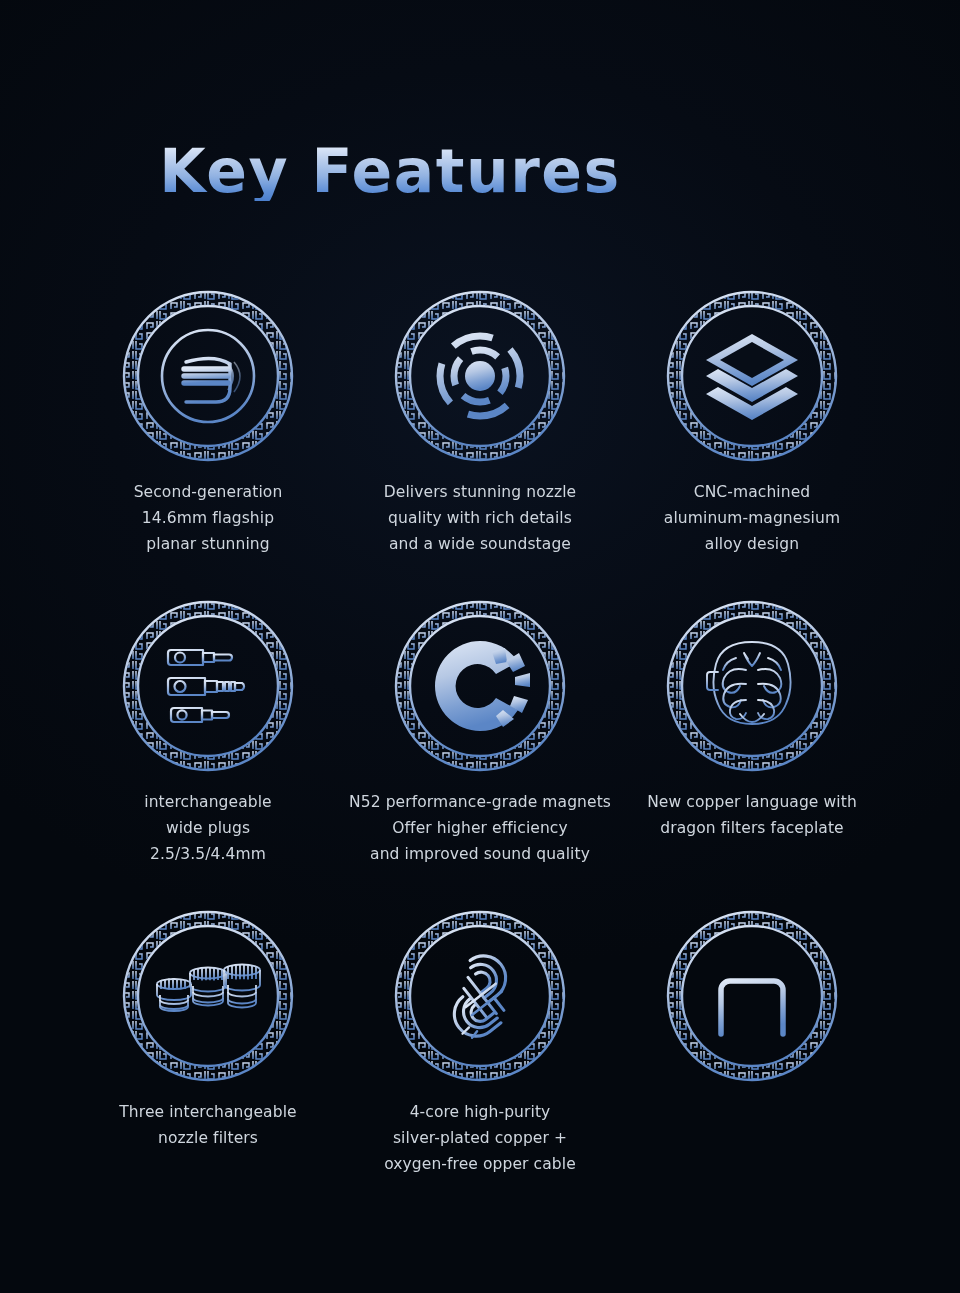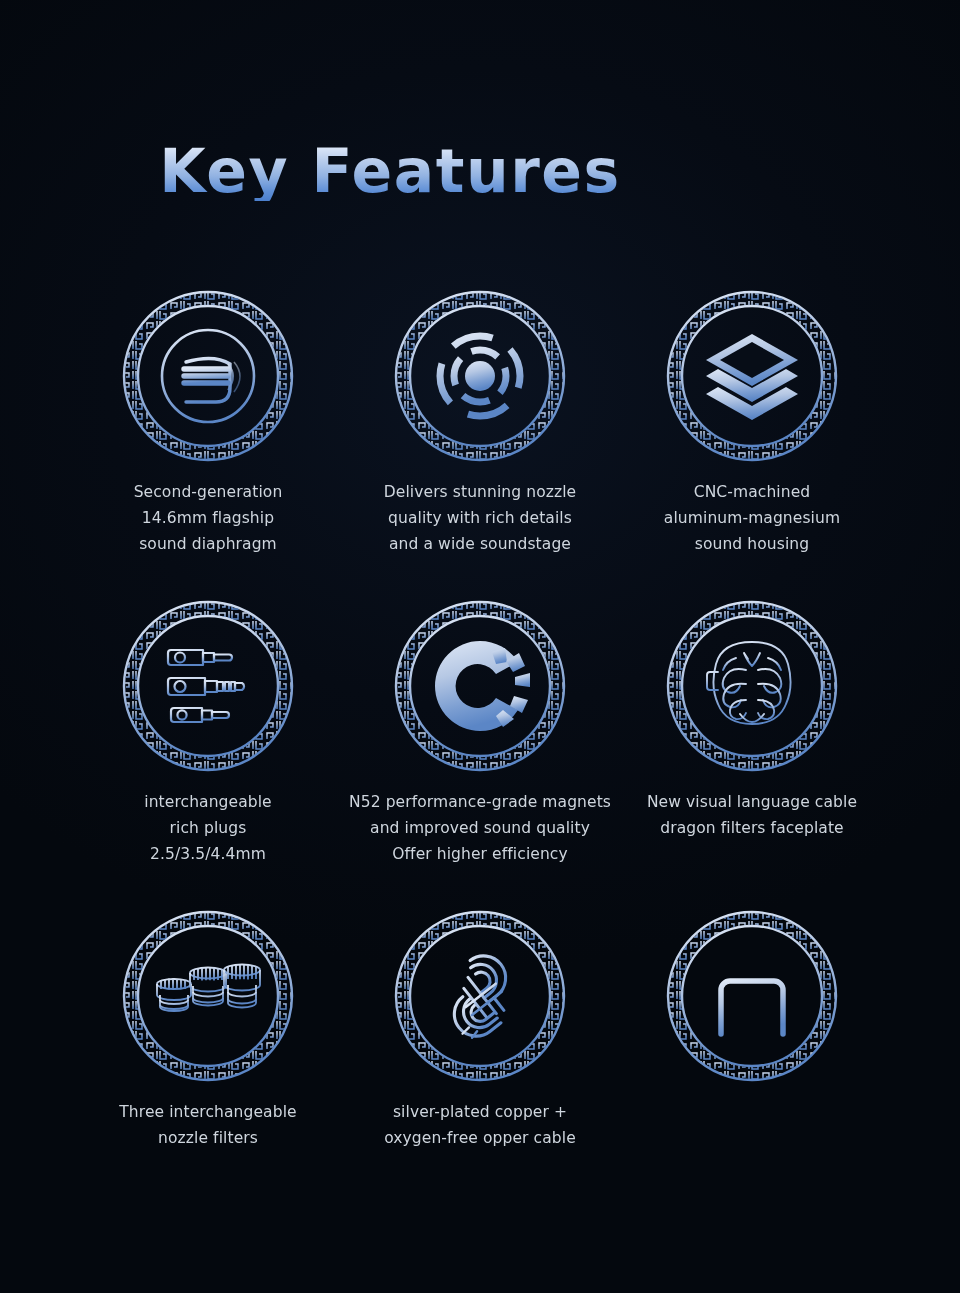--- a/index.html
+++ b/index.html
@@ -129,21 +129,21 @@
               <path d="M62 79 h44 M62 86 h44 M62 93 h44" stroke-width="5.4" stroke-linecap="round"></path>
               <path d="M106 74 q10 12 0 26" stroke-width="2" opacity="0.75"></path>
               <path d="M112 72 q12 14 0 30" stroke-width="1.6" opacity="0.5"></path>
             </g>
           </g>
         </svg>
       </div>
       <div class="caption">
         <span class="ln">Second-generation</span>
         <span class="ln">14.6mm flagship</span>
-        <span class="ln">sound diaphragm</span>
+        <span class="ln">planar stunning</span>
       </div>
     </div>
 
     <div class="cell">
       <div class="medallion">
         <svg viewBox="0 0 172 172" aria-hidden="true">
           <defs>
             <linearGradient id="g2" x1="0" y1="0" x2="0.25" y2="1">
               <stop offset="0%" stop-color="#dfe8f6"></stop>
               <stop offset="40%" stop-color="#b6c8e4"></stop>
@@ -198,21 +198,21 @@
             <path d="M86 44 L132 70 L86 96 L40 70 Z"></path>
             <path d="M40 86 L52 79 L86 98 L120 79 L132 86 L86 112 Z"></path>
             <path d="M40 104 L52 97 L86 116 L120 97 L132 104 L86 130 Z"></path>
           </g>
           <path d="M86 52 L118 70 L86 88 L54 70 Z" fill="#070d17"></path>
         </svg>
       </div>
       <div class="caption">
         <span class="ln">CNC-machined</span>
         <span class="ln">aluminum-magnesium</span>
-        <span class="ln">sound housing</span>
+        <span class="ln">alloy design</span>
       </div>
     </div>
 
     <div class="cell">
       <div class="medallion">
         <svg viewBox="0 0 172 172" aria-hidden="true">
           <defs>
             <linearGradient id="g4" x1="0" y1="0" x2="0.25" y2="1">
               <stop offset="0%" stop-color="#dfe8f6"></stop>
               <stop offset="40%" stop-color="#b6c8e4"></stop>
@@ -245,21 +245,21 @@
             <path d="M52 108 h28 v14 h-28 a3 3 0 0 1 -3 -3 v-8 a3 3 0 0 1 3 -3 z"></path>
             <path d="M80 110.5 h10 v9 h-10 z"></path>
             <path d="M90 112 h14 a2 2 0 0 1 0 6 h-14 z"></path>
             <circle cx="60" cy="115" r="4.6"></circle>
             <path d="M55.4 115 h9.2"></path>
           </g>
         </svg>
       </div>
       <div class="caption">
         <span class="ln">interchangeable</span>
-        <span class="ln">rich plugs</span>
+        <span class="ln">wide plugs</span>
         <span class="ln">2.5/3.5/4.4mm</span>
       </div>
     </div>
 
     <div class="cell wide">
       <div class="medallion">
         <svg viewBox="0 0 172 172" aria-hidden="true">
           <defs>
             <linearGradient id="g5" x1="0" y1="0" x2="0.25" y2="1">
               <stop offset="0%" stop-color="#dfe8f6"></stop>
@@ -281,22 +281,22 @@
             <path d="M98 52 l13 -4 l2 14 l-11 2 z"></path>
             <path d="M112 61 l13 -8 l6 13 l-12 6 z"></path>
             <path d="M121 77 l15 -4 l0 14 l-15 -2 z"></path>
             <path d="M120 96 l14 4 l-6 13 l-12 -7 z"></path>
             <path d="M109 110 l11 9 l-11 8 l-7 -11 z"></path>
           </g>
         </svg>
       </div>
       <div class="caption">
         <span class="ln">N52 performance-grade magnets</span>
+        <span class="ln">Offer higher efficiency</span>
         <span class="ln">and improved sound quality</span>
-        <span class="ln">Offer higher efficiency</span>
       </div>
     </div>
 
     <div class="cell">
       <div class="medallion">
         <svg viewBox="0 0 172 172" aria-hidden="true">
           <defs>
             <linearGradient id="g6" x1="0" y1="0" x2="0.25" y2="1">
               <stop offset="0%" stop-color="#dfe8f6"></stop>
               <stop offset="40%" stop-color="#b6c8e4"></stop>
@@ -328,21 +328,21 @@
             <path d="M92 70 q16 -4 22 8 q4 10 -4 14 q-8 3 -12 -6"></path>
             <path d="M92 84 q18 -2 22 10 q3 10 -6 13 q-8 2 -11 -7"></path>
             <path d="M92 100 q14 0 16 10 q1 7 -6 9 q-7 1 -10 -6"></path>
             <path d="M102 58 q10 3 13 12"></path>
 
             <path d="M74 114 q6 8 12 8 q6 0 12 -8"></path>
           </g>
         </svg>
       </div>
       <div class="caption">
-        <span class="ln">New visual language cable</span>
+        <span class="ln">New copper language with</span>
         <span class="ln">dragon filters faceplate</span>
       </div>
     </div>
 
     <div class="cell">
       <div class="medallion">
         <svg viewBox="0 0 172 172" aria-hidden="true">
           <defs>
             <linearGradient id="g7" x1="0" y1="0" x2="0.25" y2="1">
               <stop offset="0%" stop-color="#dfe8f6"></stop>
@@ -415,20 +415,21 @@
             <path d="M72 76 a22 22 0 0 0 0 44 l14 0"></path>
 
             <path d="M78 70 l0 36 M88 64 l0 46 M96 96 l0 16" stroke-width="3"></path>
             <path d="M68 86 h38 M68 96 h38" stroke-width="2.6"></path>
 
             <path d="M62 112 l-8 2 M58 104 l-9 1" stroke-width="2.4"></path>
           </g>
         </svg>
       </div>
       <div class="caption">
+        <span class="ln">4-core high-purity</span>
         <span class="ln">silver-plated copper +</span>
         <span class="ln">oxygen-free opper cable</span>
       </div>
     </div>
 
     <div class="cell">
       <div class="medallion">
         <svg viewBox="0 0 172 172" aria-hidden="true">
           <defs>
             <linearGradient id="g9" x1="0" y1="0" x2="0.25" y2="1">

